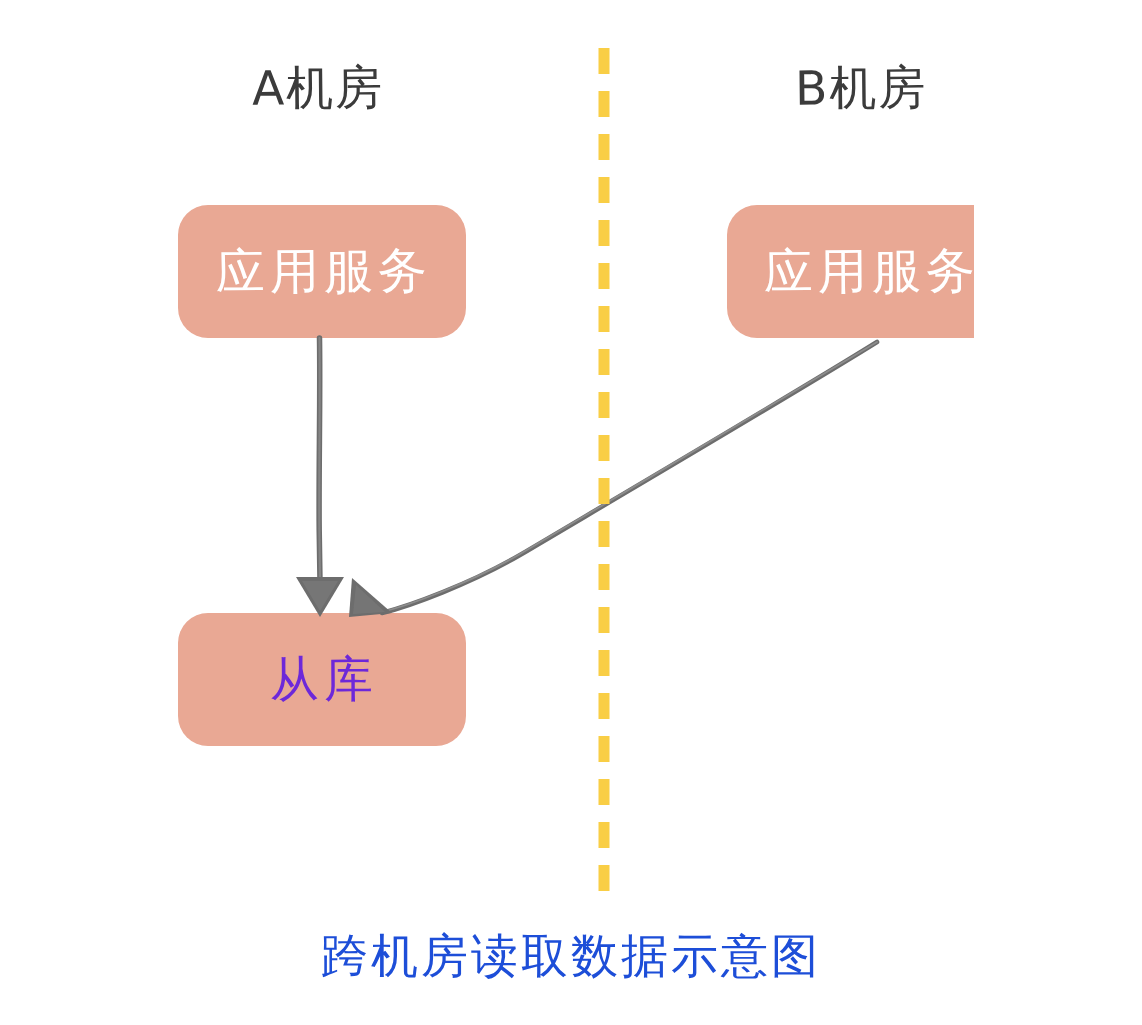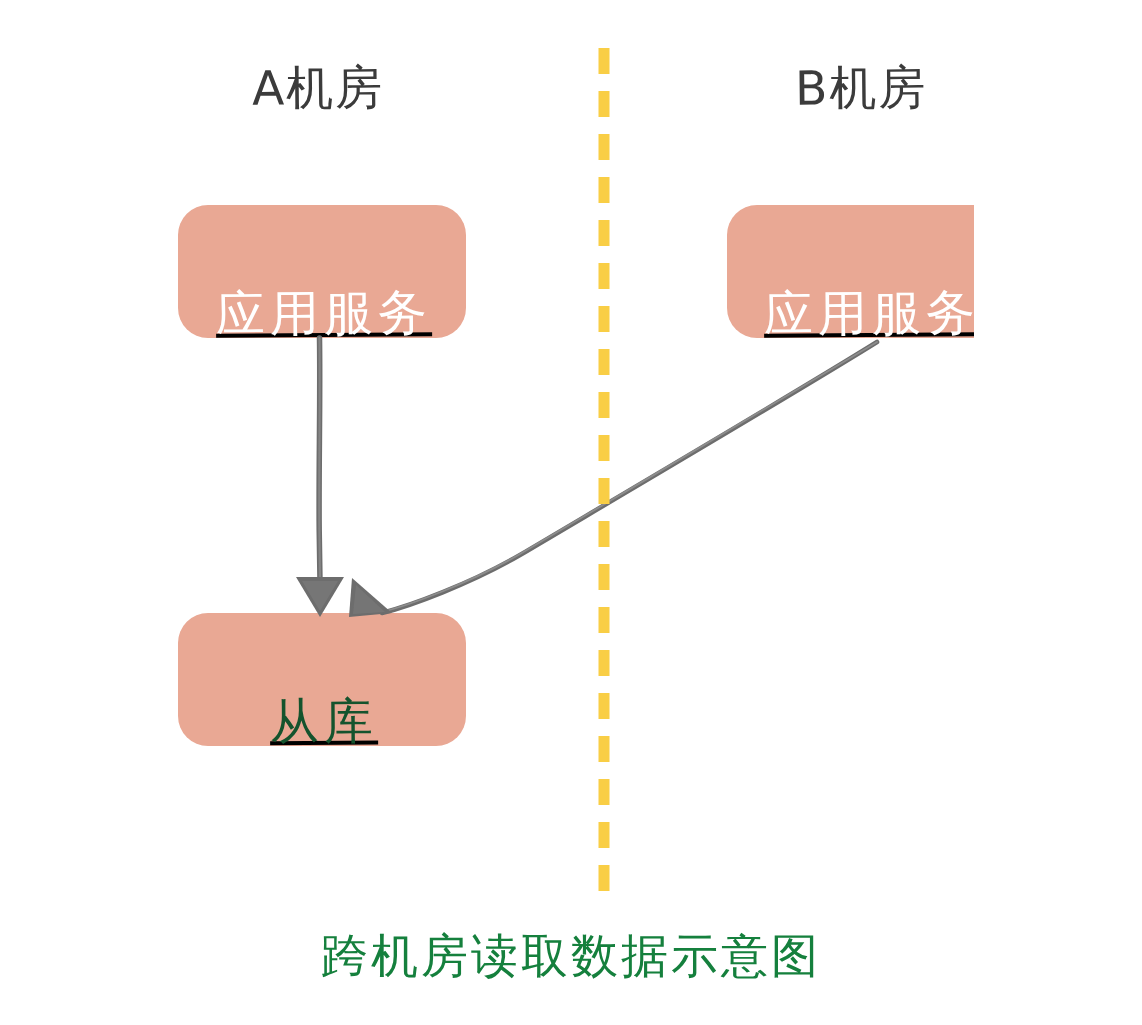--- a/index.html
+++ b/index.html
@@ -33,24 +33,23 @@
   }
   #zone-title-a { left: 252px; top: 64px; }
   #zone-title-b { left: 795px; top: 64px; }
 
   
   .node-box {
     position: absolute;
     background: #e9a894;
     border-radius: 30px;
     display: flex;
-    align-items: flex-end;
+    align-items: center;
     justify-content: center;
     box-sizing: border-box;
-    text-decoration: underline;
   }
   .node-label {
     color: #ffffff;
     font-size: 49px;
     letter-spacing: 5px;
     white-space: nowrap;
     font-family: "DejaVu Sans", "Liberation Sans", sans-serif;
     line-height: 1;
     transform: rotate(-0.4deg);
     padding-left: 4px;
@@ -71,21 +70,21 @@
   #arrows-layer { z-index: 3; }
   #divider-layer { z-index: 4; }
 
   
   #caption {
     position: absolute;
     left: 0;
     top: 932px;
     width: 1142px;
     text-align: center;
-    color: #15803d;
+    color: #1d4ed8;
     font-size: 47px;
     letter-spacing: 3px;
     white-space: nowrap;
     font-family: "DejaVu Sans", "Liberation Sans", sans-serif;
     line-height: 1;
   }
 </style>
 </head>
 <body>
 
@@ -97,21 +96,21 @@
 
   <div class="node-box" id="node-app-a" style="left: 178px; top: 205px; width: 288px; height: 133px; background: rgb(233, 168, 148);">
     <span class="node-label" style="color: rgb(255, 255, 255);">应用服务</span>
   </div>
 
   <div class="node-box" id="node-app-b" style="left: 727px; top: 205px; width: 285px; height: 133px; background: rgb(233, 168, 148);">
     <span class="node-label" style="color: rgb(255, 255, 255);">应用服务</span>
   </div>
 
   <div class="node-box" id="node-slave-a" style="left: 178px; top: 613px; width: 288px; height: 133px; background: rgb(233, 168, 148);">
-    <span class="node-label" style="color: #14532d;">从库</span>
+    <span class="node-label" style="color: #6d28d9;">从库</span>
   </div>
 
   <svg class="overlay" id="arrows-layer" viewBox="0 0 1142 1025">
 
     <g>
       <path d="M319.5,338 C320.4,400 318.6,470 319.2,530 C319.5,556 319.8,572 320,582" stroke="#6d6d6d" stroke-width="5.5" fill="none" stroke-linecap="round"></path>
       <path d="M319.5,338 C320.2,400 318.9,470 319.4,530 C319.6,556 319.9,572 320,582" stroke="#8d8d8d" stroke-width="2.2" fill="none" stroke-linecap="round" opacity="0.75"></path>
       <path d="M296,577 L344,577 L320,617 Z" fill="#6d6d6d"></path>
       <path d="M302,581 L338,581 L320,611 Z" fill="#7d7d7d" opacity="0.55"></path>
     </g>

